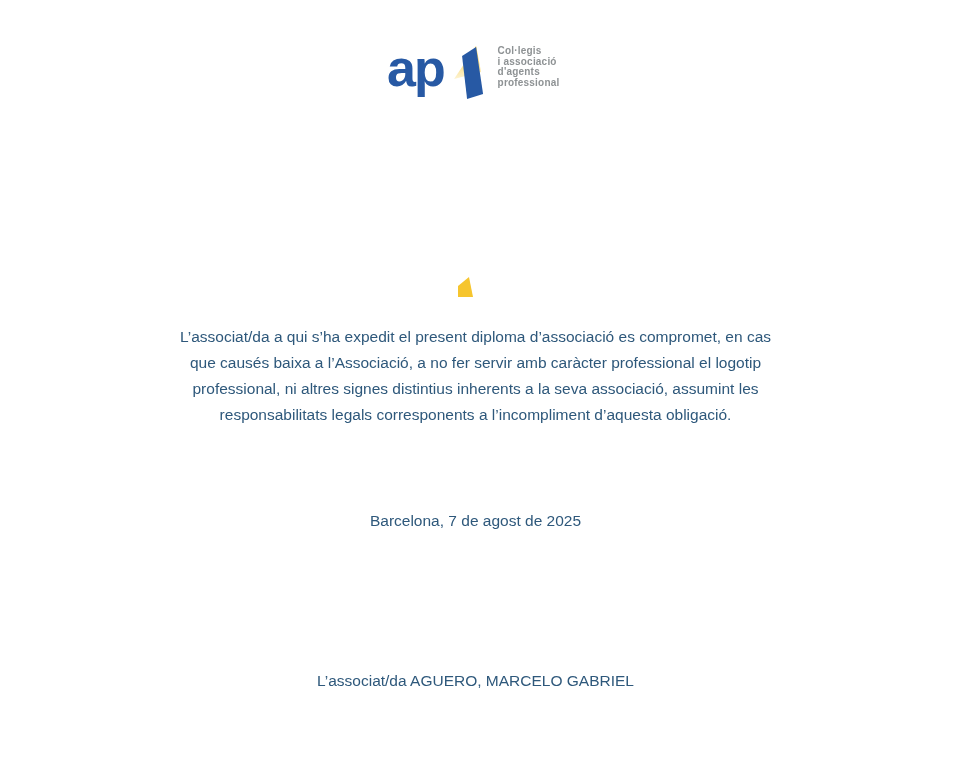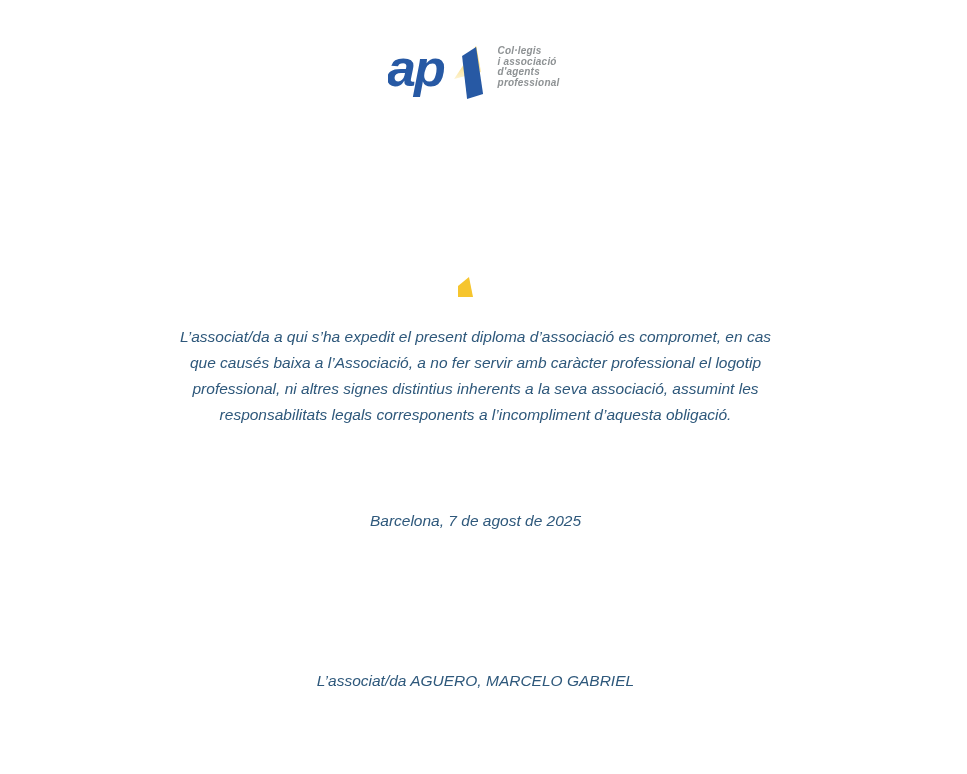--- a/index.html
+++ b/index.html
@@ -8,21 +8,20 @@
     background: #ffffff;
   }
   .page {
     position: relative;
     width: 967px;
     height: 774px;
     background: #ffffff;
     overflow: hidden;
     font-family: "Liberation Sans", sans-serif;
     margin: 0 auto;
-    font-style: italic;
   }
   
   .logo-row {
     position: absolute;
     top: 46px;
     left: 50%;
     transform: translateX(calc(-50% - 10px));
     display: flex;
     align-items: flex-start;
   }

